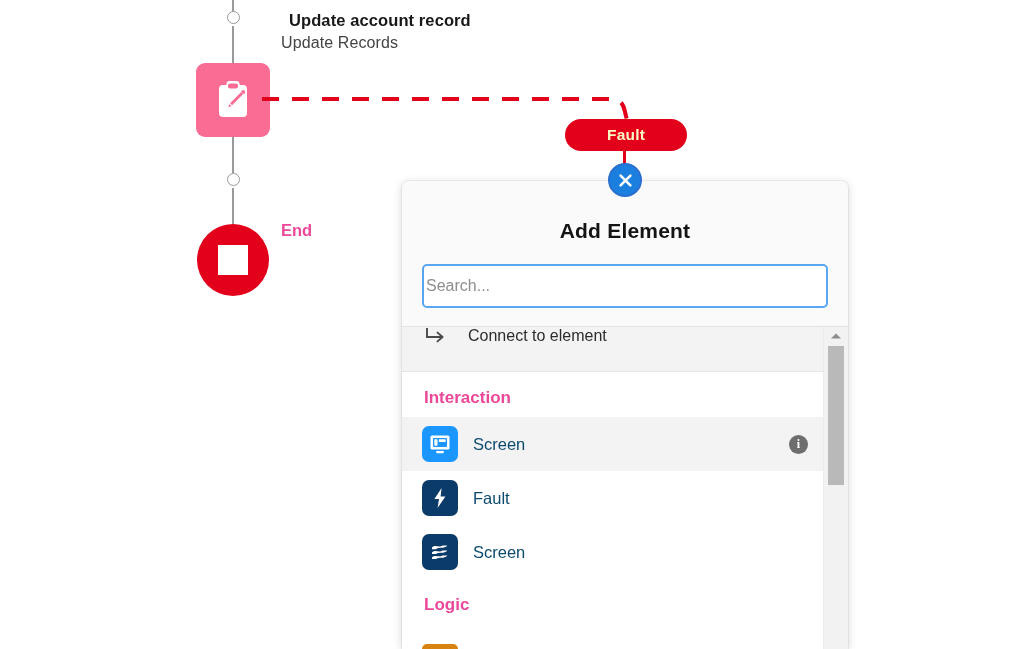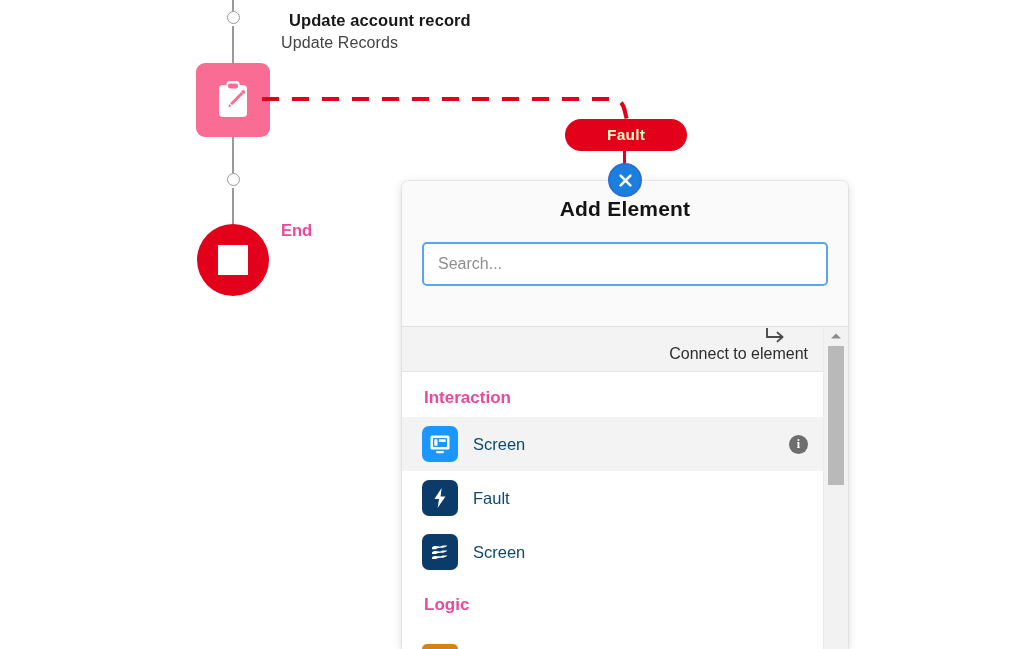--- a/index.html
+++ b/index.html
@@ -163,34 +163,34 @@
     border-radius: 6px 6px 0 0;
     box-shadow: 0 2px 10px rgba(0,0,0,.16), 0 0 0 1px rgba(0,0,0,.05);
     overflow: hidden;
     z-index: 20;
   }
   #panel-title {
     text-align: center;
     font-size: 21px;
     font-weight: bold;
     color: #141414;
-    margin-top: 16px;
+    margin-top: 38px;
     letter-spacing: .2px;
   }
   #search-wrap {
     margin: 21px 20px 0 20px;
   }
   #search-input {
     width: 100%;
     height: 44px;
     box-sizing: border-box;
     border: 2px solid #5aa5f0;
     border-radius: 5px;
     background: #ffffff;
-    padding: 0 14px;
+    padding: 0 2px;
     font-size: 16px;
     color: #181818;
     font-family: "Liberation Sans", sans-serif;
     outline: none;
   }
   #search-input::placeholder {
     color: #8e8e8e;
   }
 
   
@@ -207,26 +207,25 @@
   #list-scroll-area {
     position: absolute;
     left: 0;
     top: 0;
     right: 24px;
     bottom: 0;
   }
 
   .list-row {
     display: flex;
-    align-items: flex-end;
+    align-items: flex-start;
     height: 44px;
     padding: 0 16px 0 22px;
     box-sizing: border-box;
     cursor: pointer;
-    flex-direction: column;
   }
   .list-row.shaded { background: #f3f3f3; }
   .list-row .row-label {
     font-size: 16px;
     color: #2c2c2c;
     flex: 1;
   }
   .row-sep {
     height: 1px;
     background: #e6e6e6;

